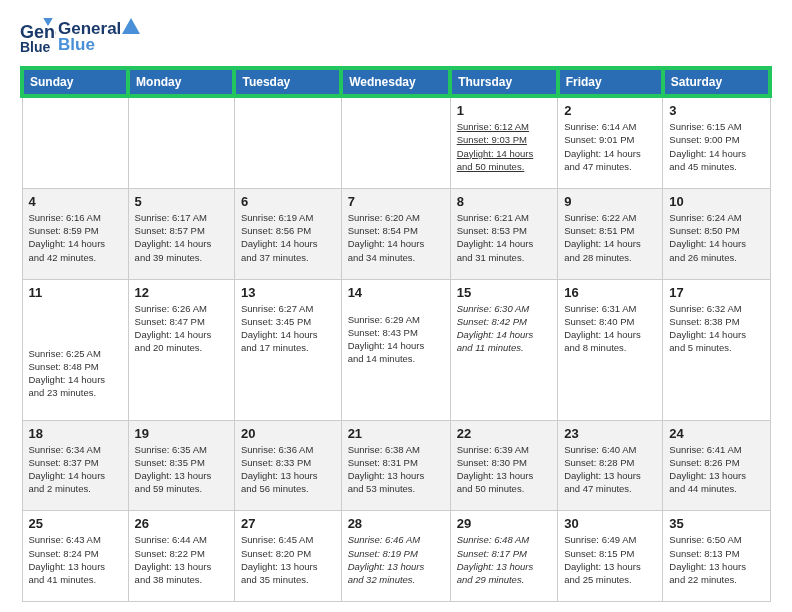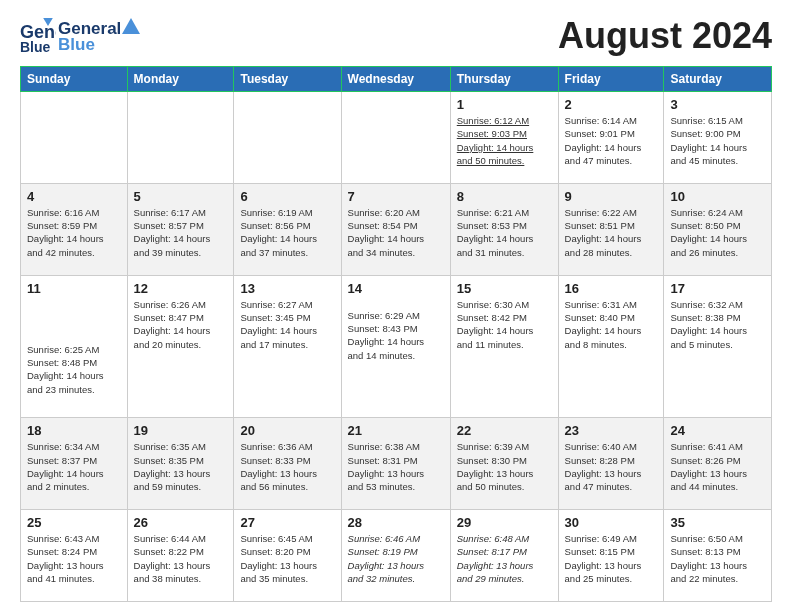--- a/index.html
+++ b/index.html
@@ -47,21 +47,21 @@
     }
     .calendar-table thead tr {
       background-color: #2a6db5;
     }
     .calendar-table thead th {
       color: #fff;
       font-size: 12px;
       font-weight: bold;
       text-align: left;
       padding: 5px 6px;
-      border: 1px solid #22c55e;
+      border: 4px solid #22c55e;
       margin-top: 28px;
     }
     .calendar-table tbody tr {
       background: #fff;
     }
     .calendar-table tbody tr:nth-child(even) {
       background: #f2f2f2;
     }
     .calendar-table tbody td {
       vertical-align: top;
@@ -104,21 +104,20 @@
         <div style="display:flex; align-items:center;">
           <span style="font-size:17px; font-weight:bold; color:#1a3a6b;">General</span>
           <svg width="18" height="16" viewBox="0 0 18 16" style="margin-left:1px; margin-top:-6px;">
             <polygon points="0,16 18,16 9,0" fill="#4a90d9"></polygon>
           </svg>
         </div>
         <span style="font-size:17px; font-weight:bold; color:#4a90d9; margin-top:-4px;">Blue</span>
       </div>
     </div>
     <div class="title-block">
-      <div class="month-title">August 2024</div>
     </div>
   </div>
 
   <table class="calendar-table">
     <thead>
       <tr>
       <th>Sunday</th>
           <th>Monday</th>
           <th>Tuesday</th>
           <th>Wednesday</th>
@@ -230,21 +229,21 @@
           </td>
           <td>
             <div class="day-number">14</div>
             <div class="day-info" style="white-space: pre-line; margin-top: 13px;">Sunrise: 6:29 AM
 Sunset: 8:43 PM
 Daylight: 14 hours
 and 14 minutes.</div>
           </td>
           <td>
             <div class="day-number">15</div>
-            <div class="day-info" style="white-space: pre-line;">Sunrise: 6:30 AM
+            <div class="day-info" style="white-space: pre-line; font-style: italic;">Sunrise: 6:30 AM
 Sunset: 8:42 PM
 Daylight: 14 hours
 and 11 minutes.</div>
           </td>
           <td>
             <div class="day-number">16</div>
             <div class="day-info" style="white-space: pre-line;">Sunrise: 6:31 AM
 Sunset: 8:40 PM
 Daylight: 14 hours
 and 8 minutes.</div>

